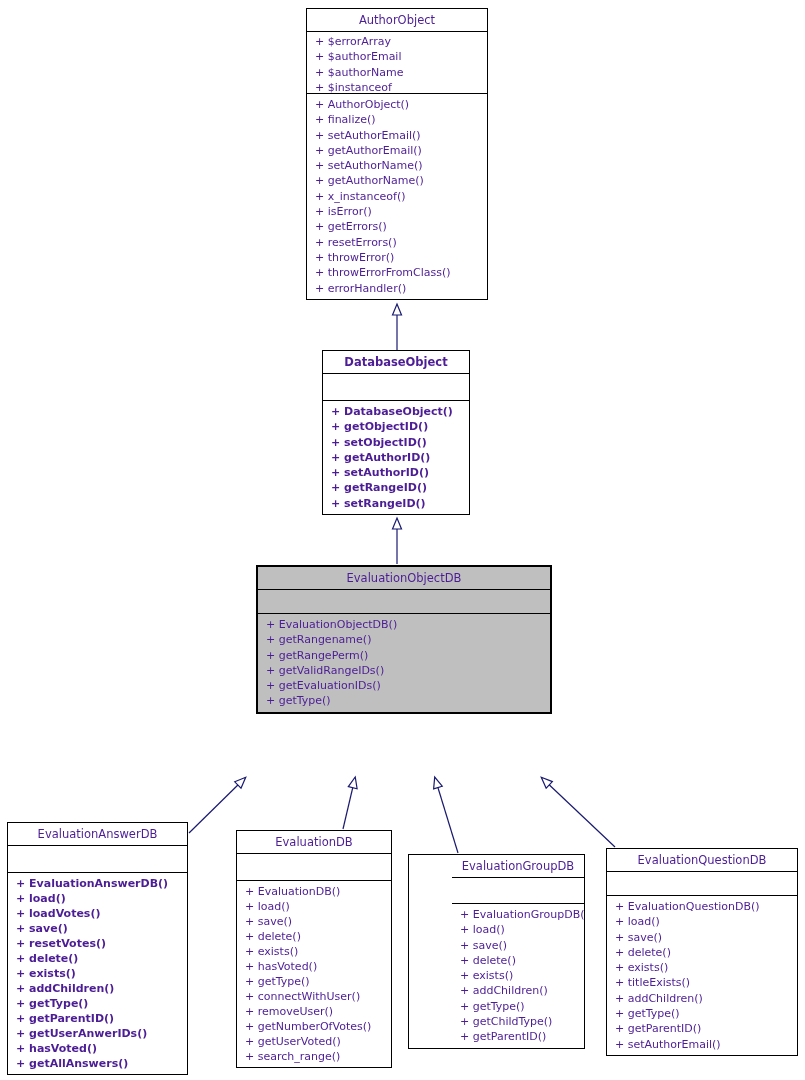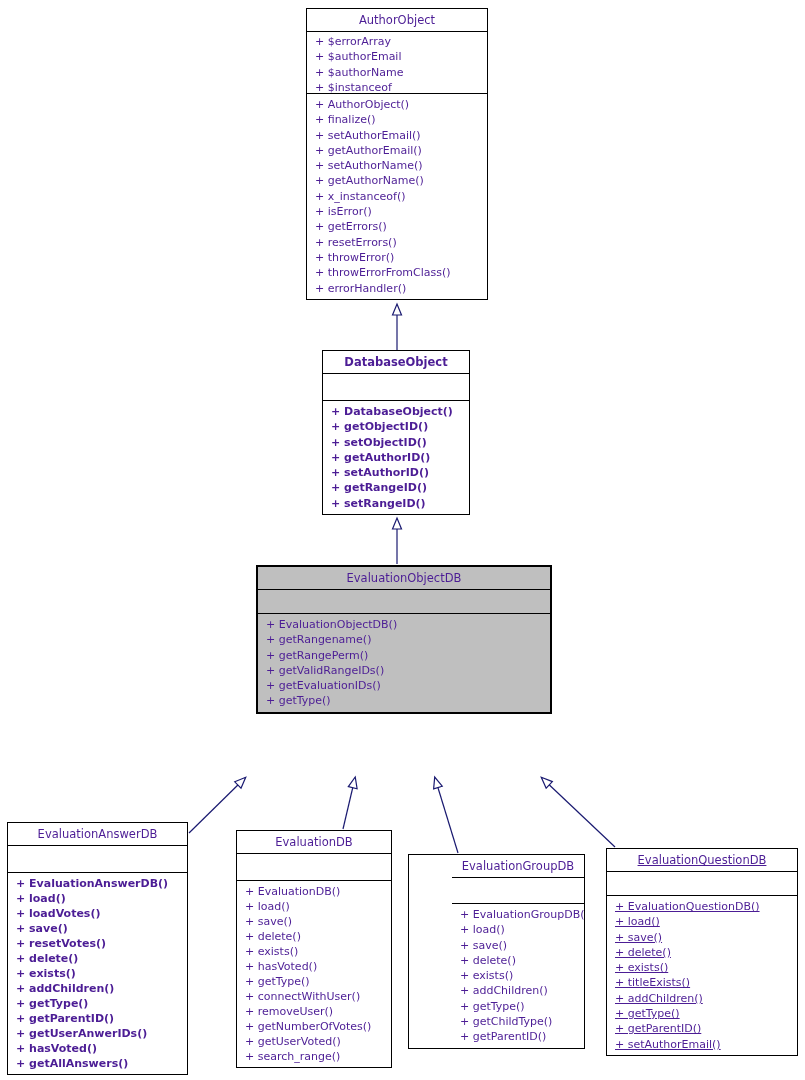--- a/index.html
+++ b/index.html
@@ -42,21 +42,21 @@
   .c3 { left:256px; top:565px; width:296px; }
   .c3 .uml-attrs { height:24px; }
   .c4 { left:7px;   top:822px; width:181px; }
   .c4 .uml-attrs { height:27px; }
   .c4 .member-row { line-height:15.0px;font-weight:bold; }
   .c5 { left:215px; top:830px; width:156px;margin-left:21px; }
   .c5 .uml-attrs { height:27px; }
   .c5 .member-row { line-height:15.0px; }
   .c6 { left:408px; top:854px; width:177px;padding-left:43px; }
   .c6 .uml-attrs { height:26px; }
-  .c7 { left:606px; top:848px; width:192px;text-decoration:underline; }
+  .c7 { left:606px; top:848px; width:192px; }
   .c7 .uml-attrs { height:24px; }
   .arrow-svg { position:absolute; left:0; top:0; pointer-events:none; }
   .arrow-svg line { stroke:var(--arrow-color,#191970); stroke-width:1.2; }
   .arrow-head { fill:#ffffff; stroke:var(--arrow-color,#191970); stroke-width:1.2; }
 </style>
 </head>
 <body>
 
 <div id="canvas" style="--arrow-color: #191970; --highlight-fill: #bfbfbf; --box-fill: #ffffff; --border-color: #000000;">
 

